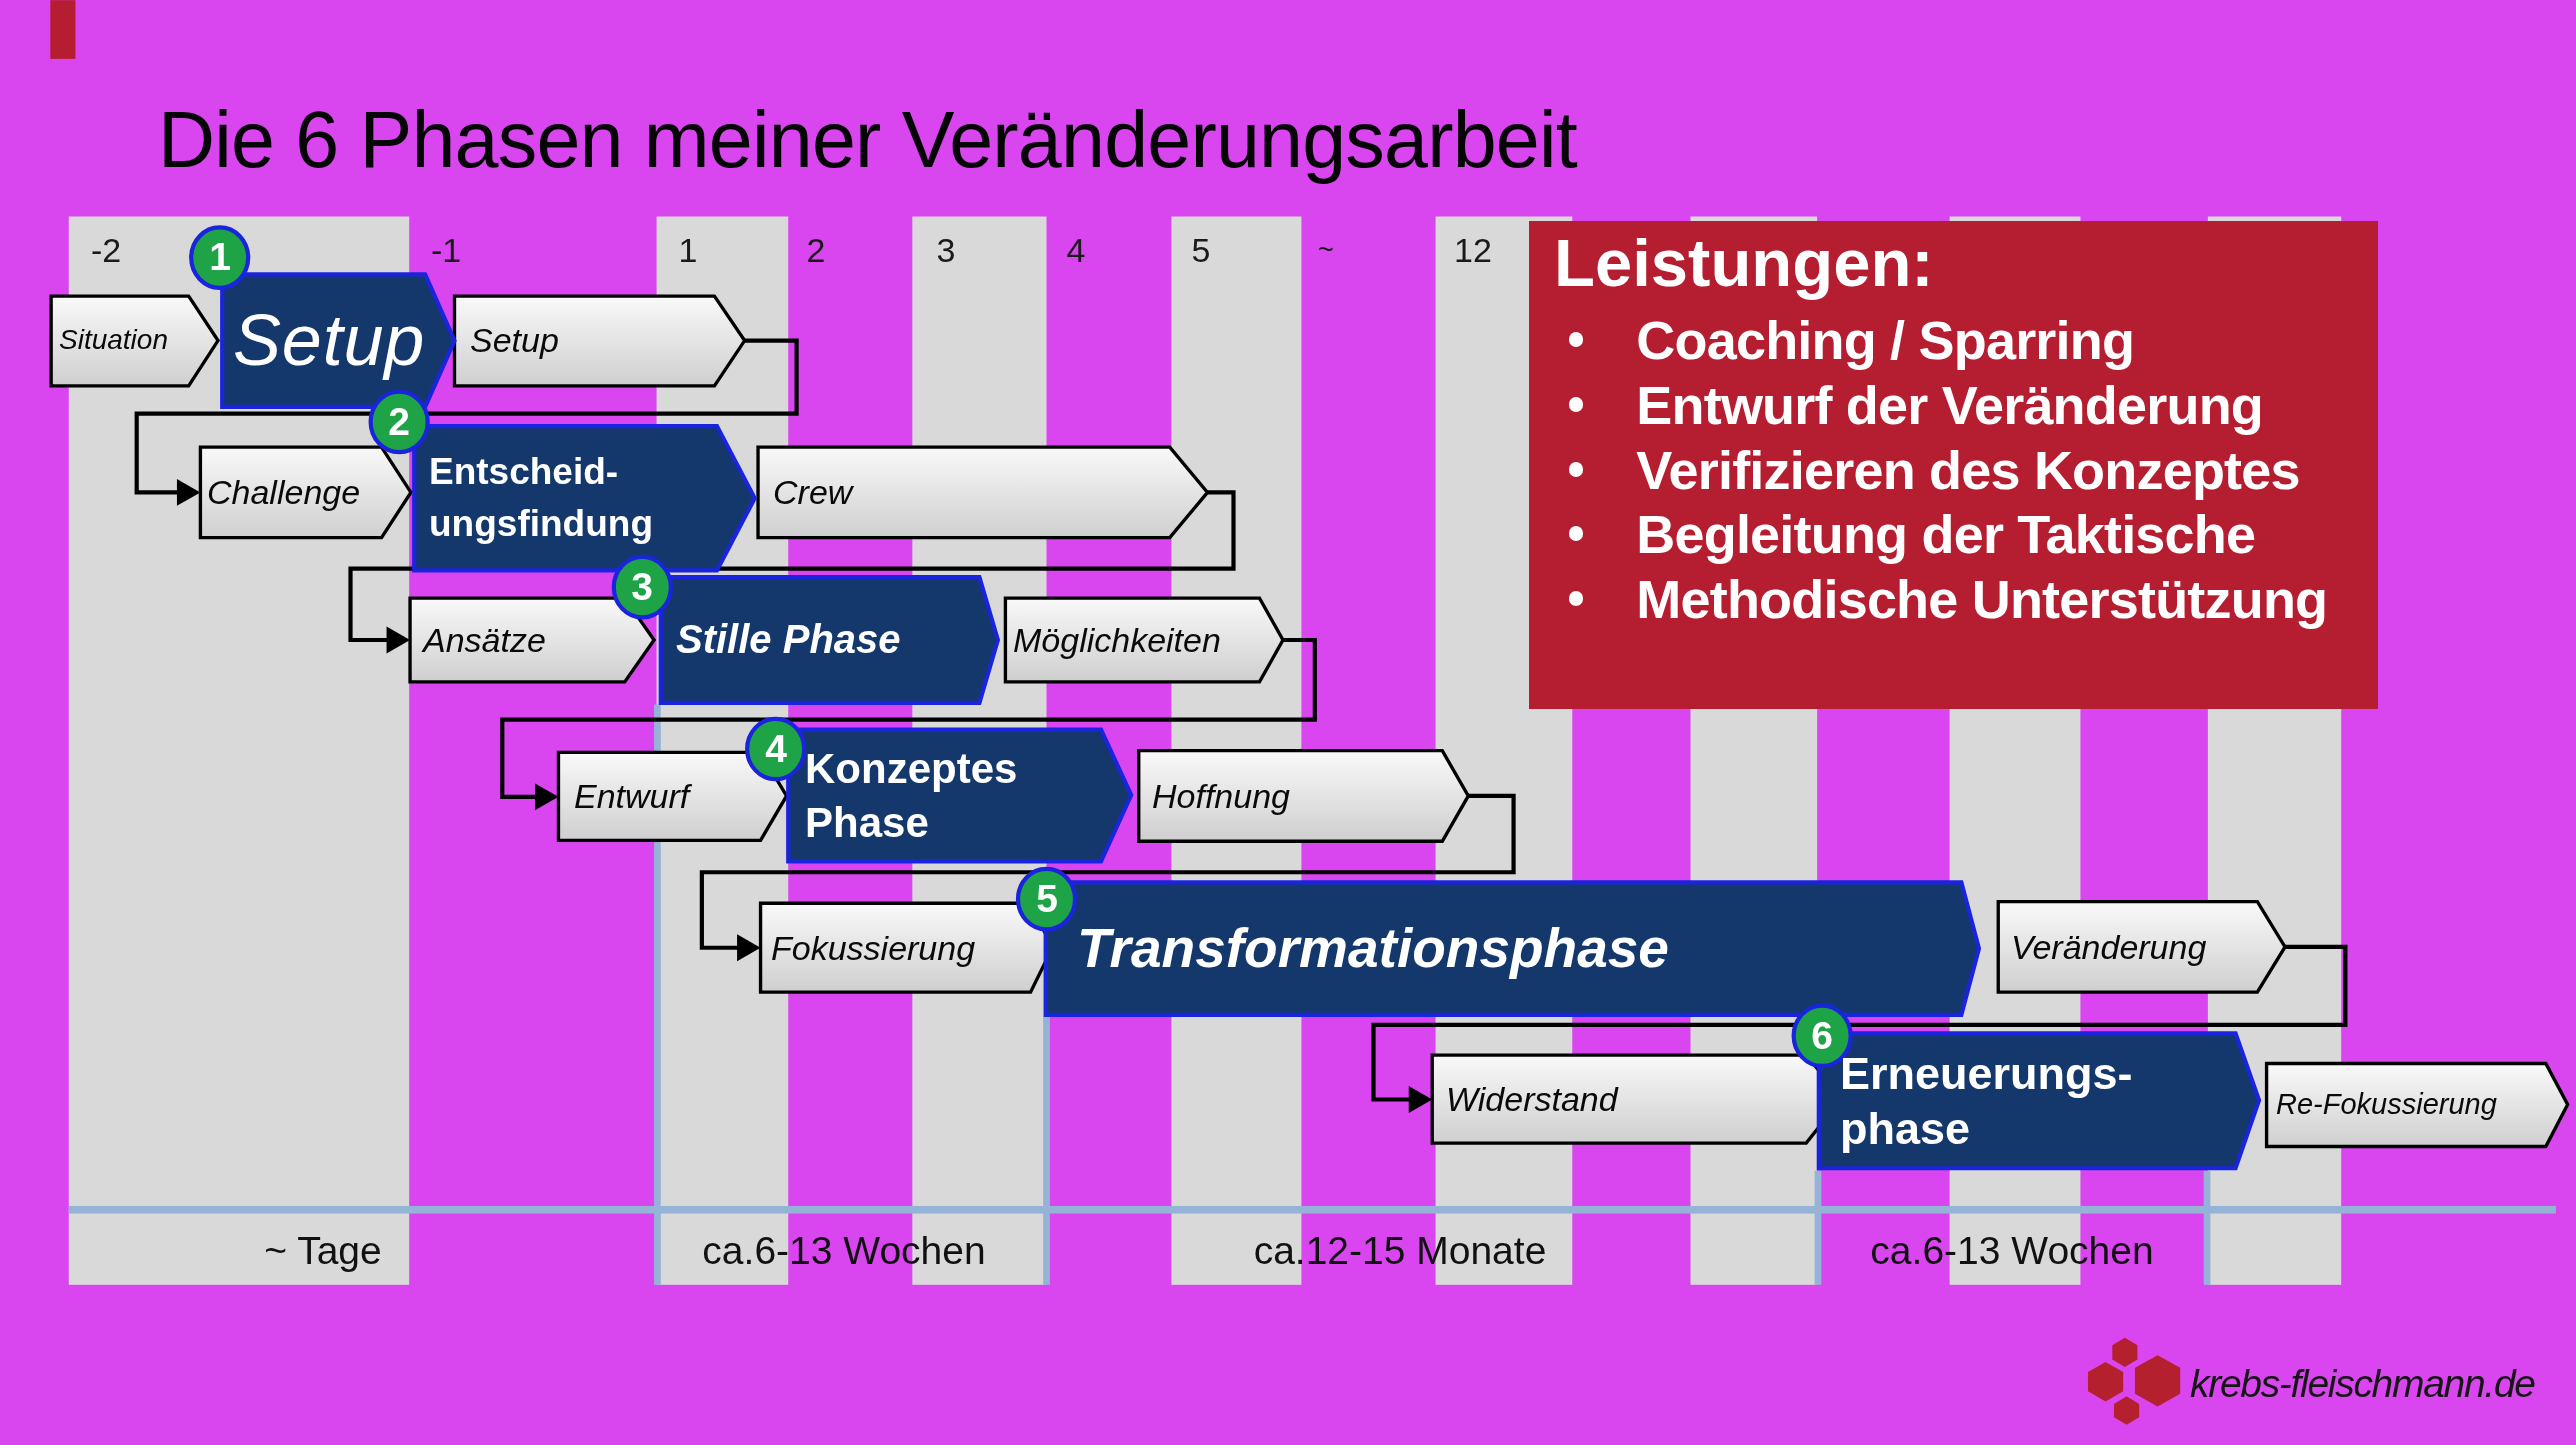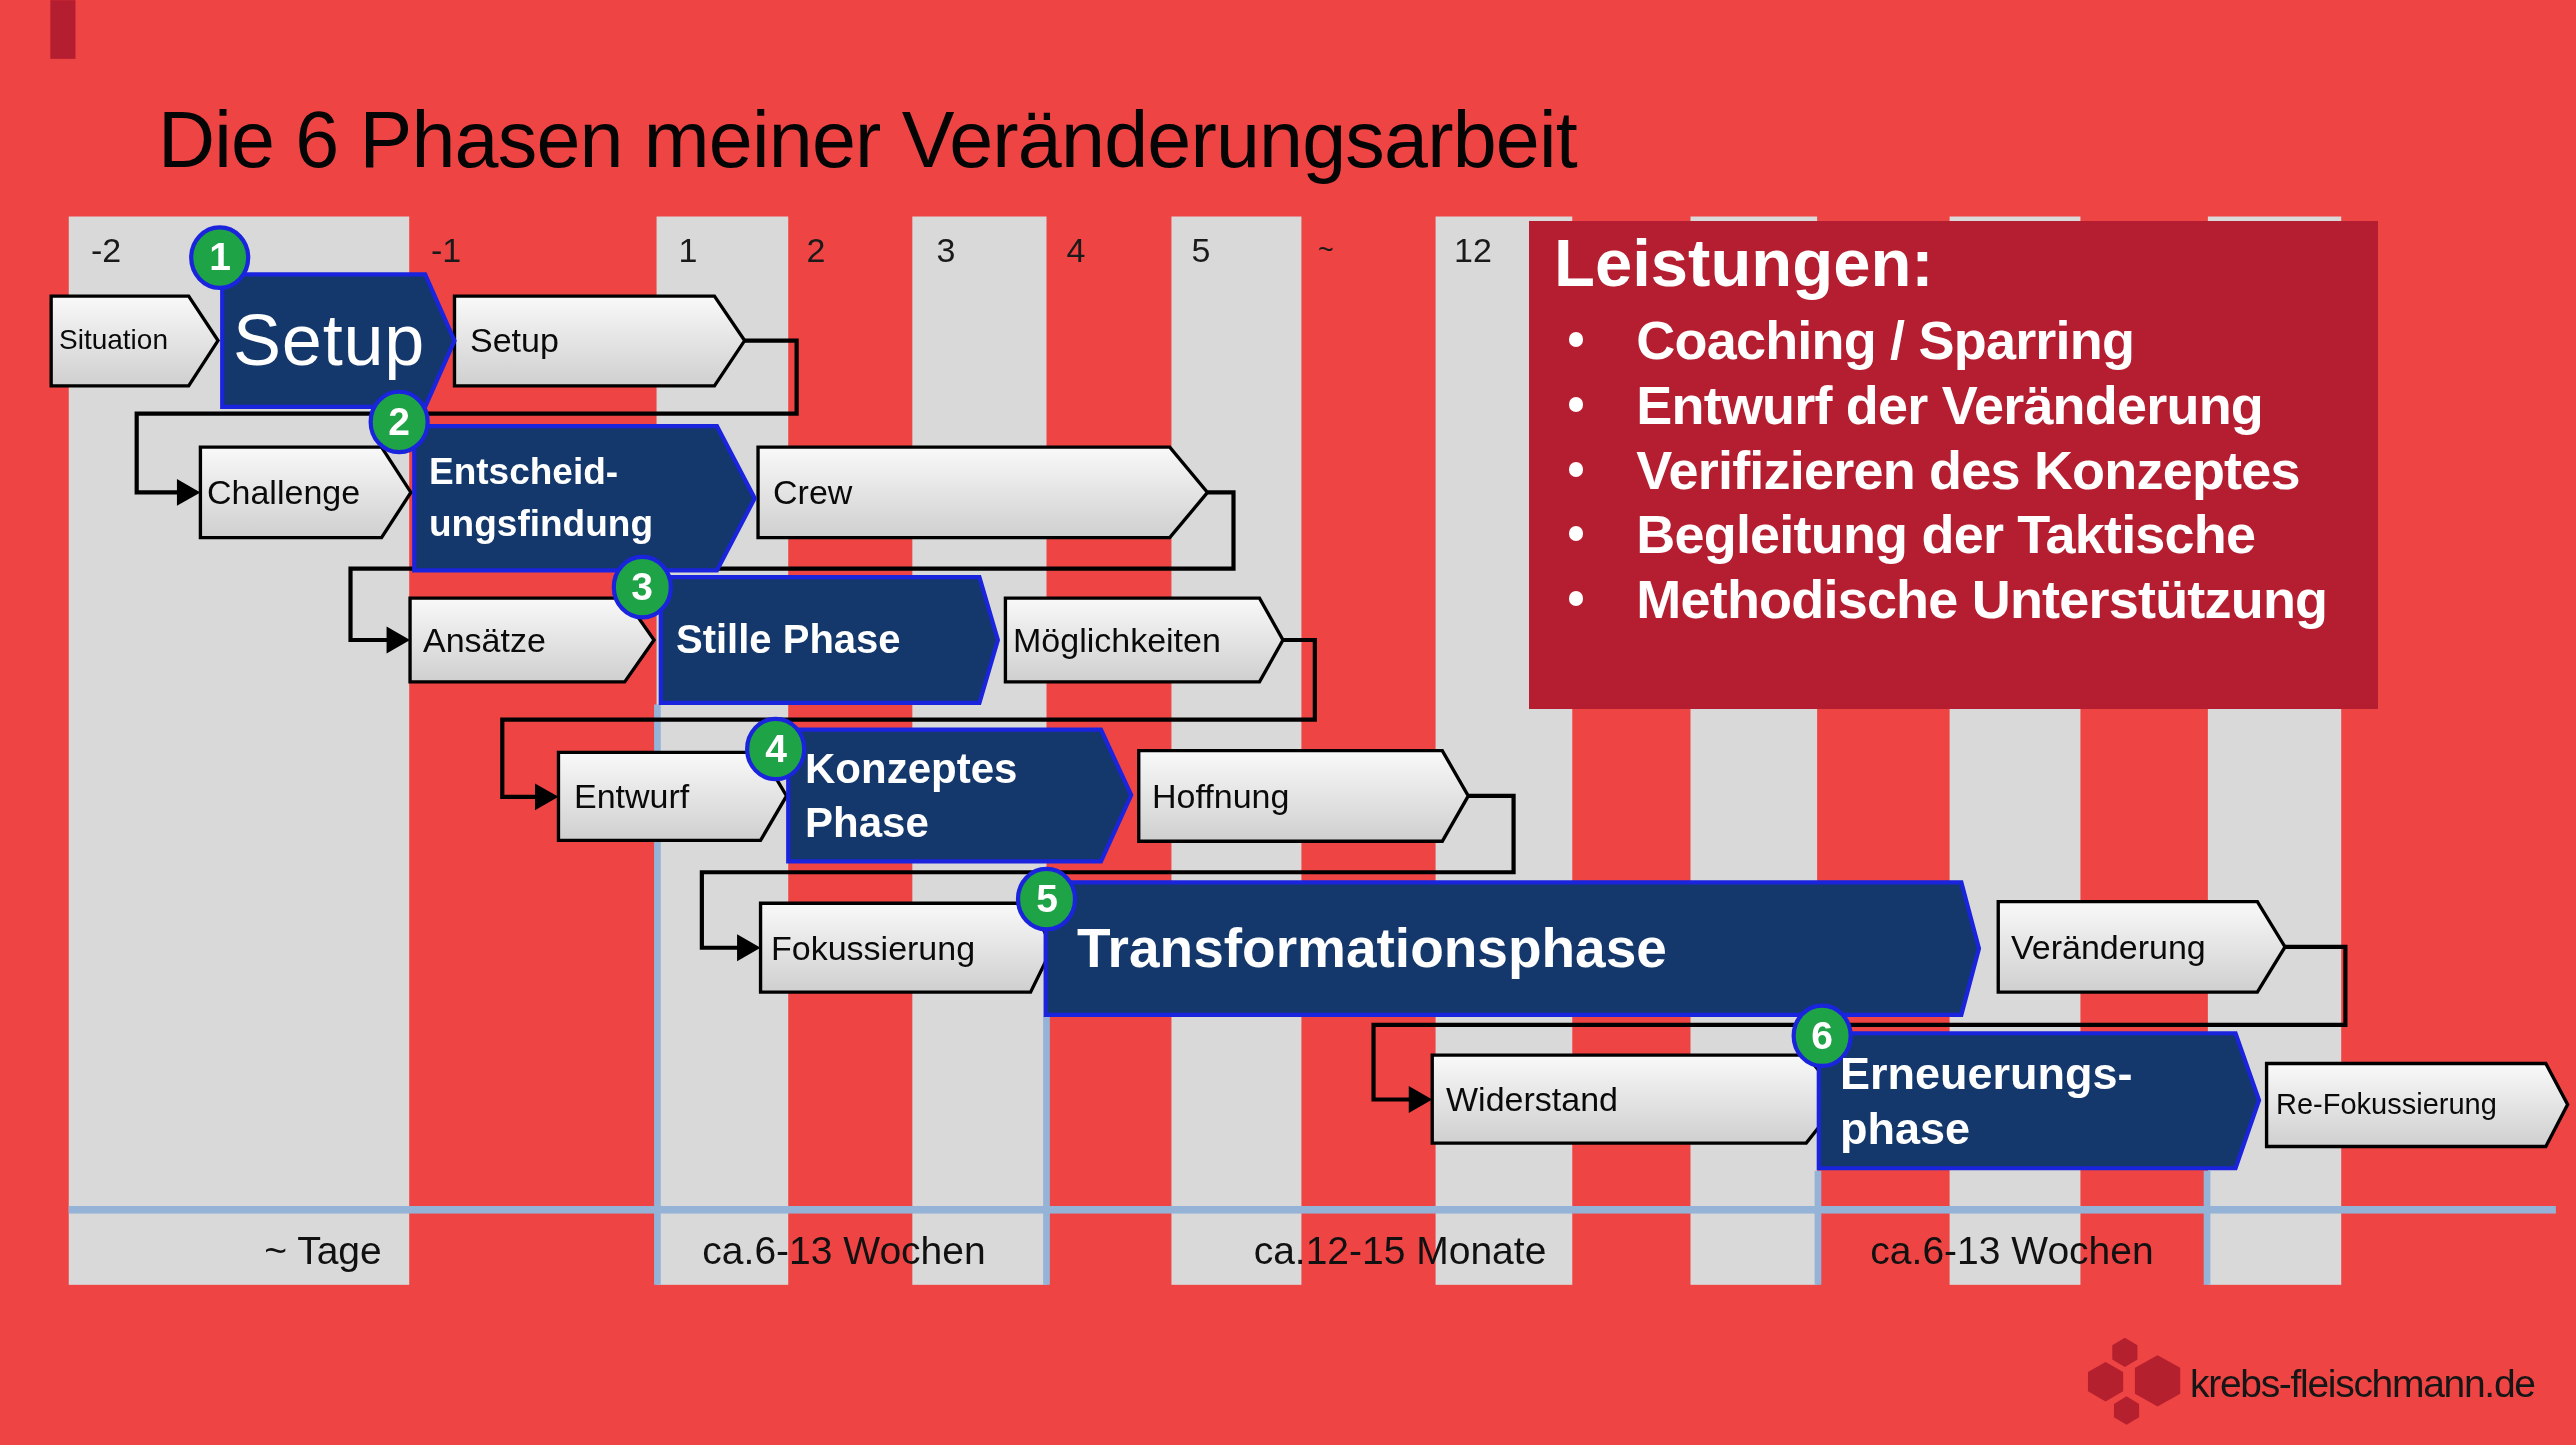--- a/index.html
+++ b/index.html
@@ -1,21 +1,21 @@
 <!DOCTYPE html>
 <html style="font-size:13.4px"><head>
 <meta charset="utf-8">
 <style>
   html,body{margin:0;padding:0;background:#fff;}
-  .slide{position:relative;width:2576px;height:1446px;background:#ef4444;overflow:hidden;
+  .slide{position:relative;width:2576px;height:1446px;background:#d946ef;overflow:hidden;
          font-family:"Liberation Sans", sans-serif;}
   .layer{position:absolute;left:0;top:0;width:2576px;height:1446px;}
   .abs{position:absolute;}
   .ctr{transform:translate(-50%,-50%);white-space:nowrap;}
-  .vctr{transform:translateY(-50%);white-space:nowrap;}
+  .vctr{transform:translateY(-50%);white-space:nowrap;font-style:italic;}
   .slide-title{left:158px;top:94px;font-size:79px;color:#050505;letter-spacing:-0.8px;}
   .col-label{font-size:34px;color:#1a1a1a;}
   .col-label.tilde{font-size:27px;}
   .phase-label{color:#ffffff;font-weight:bold;white-space:pre-line;line-height:1.25;}
   .p1{left:233px;top:340px;font-size:72px;font-weight:300;letter-spacing:0.8px;}
   .p2{left:429px;top:498px;font-size:37px;line-height:52px;}
   .p3{left:676px;top:639px;font-size:40px;}
   .p4{left:805px;top:796px;font-size:42px;line-height:54px;}
   .p5{left:1077px;top:948px;font-size:55px;}
   .p6{left:1840px;top:1101px;font-size:45px;line-height:55px;}

